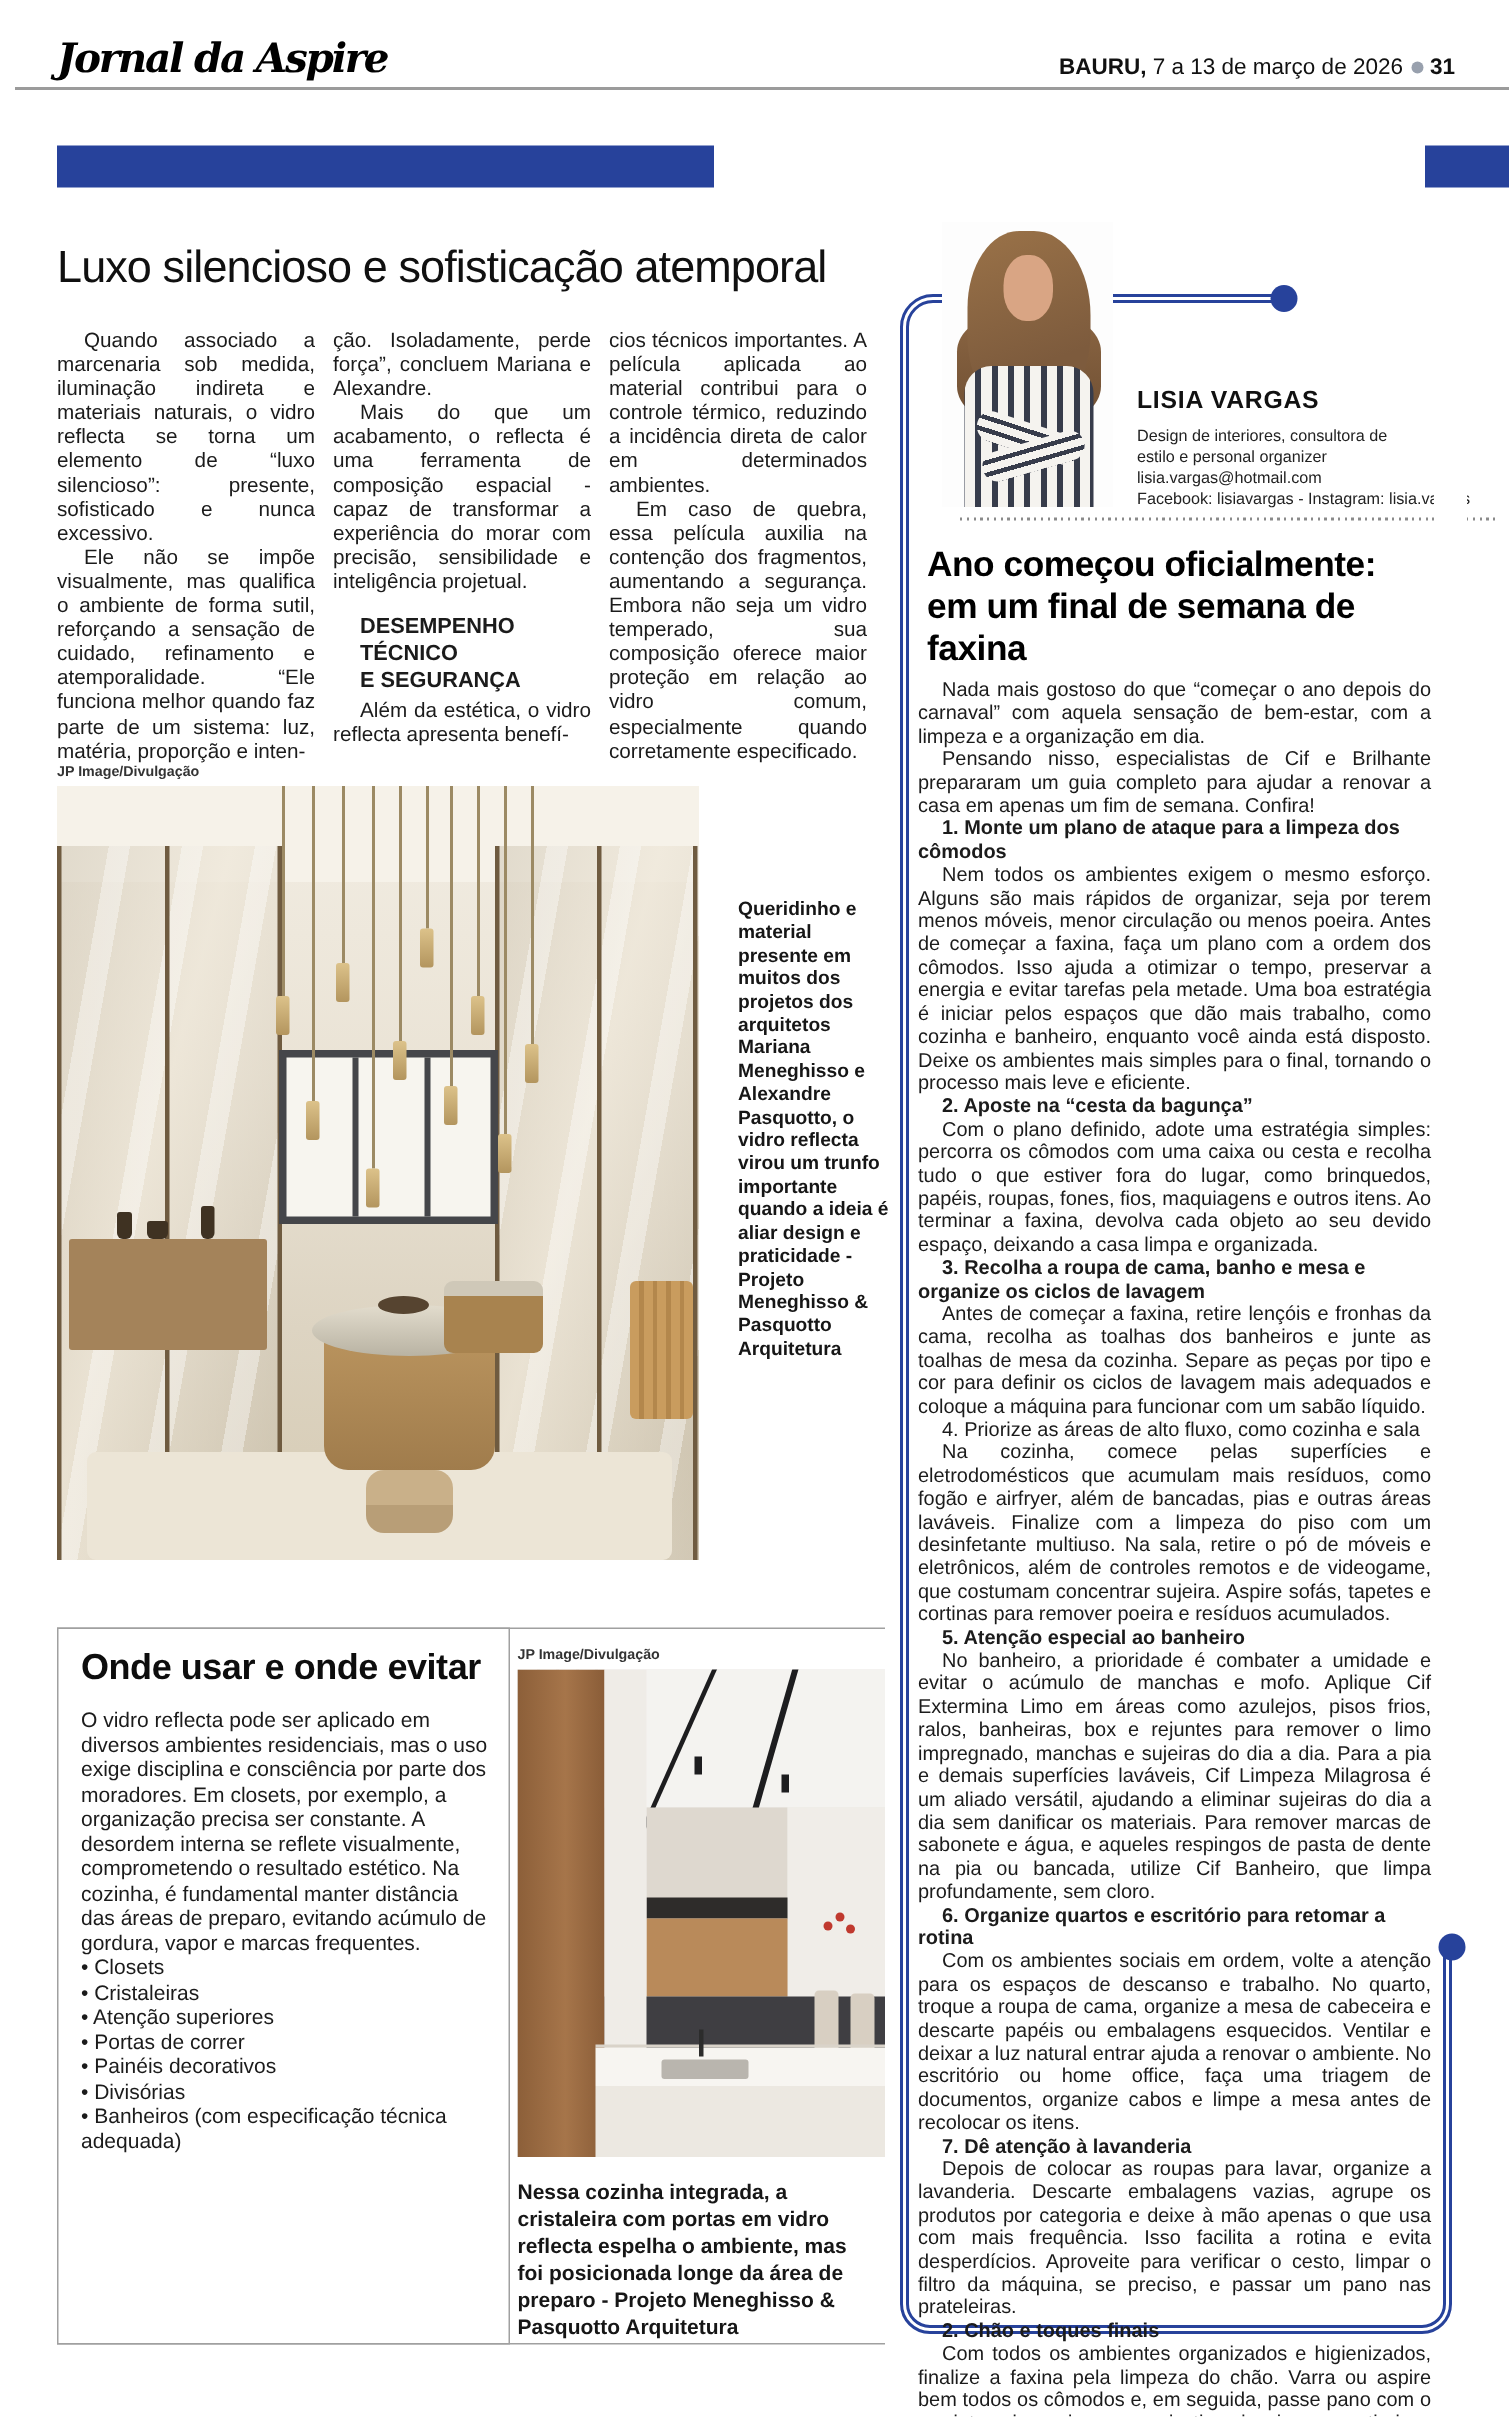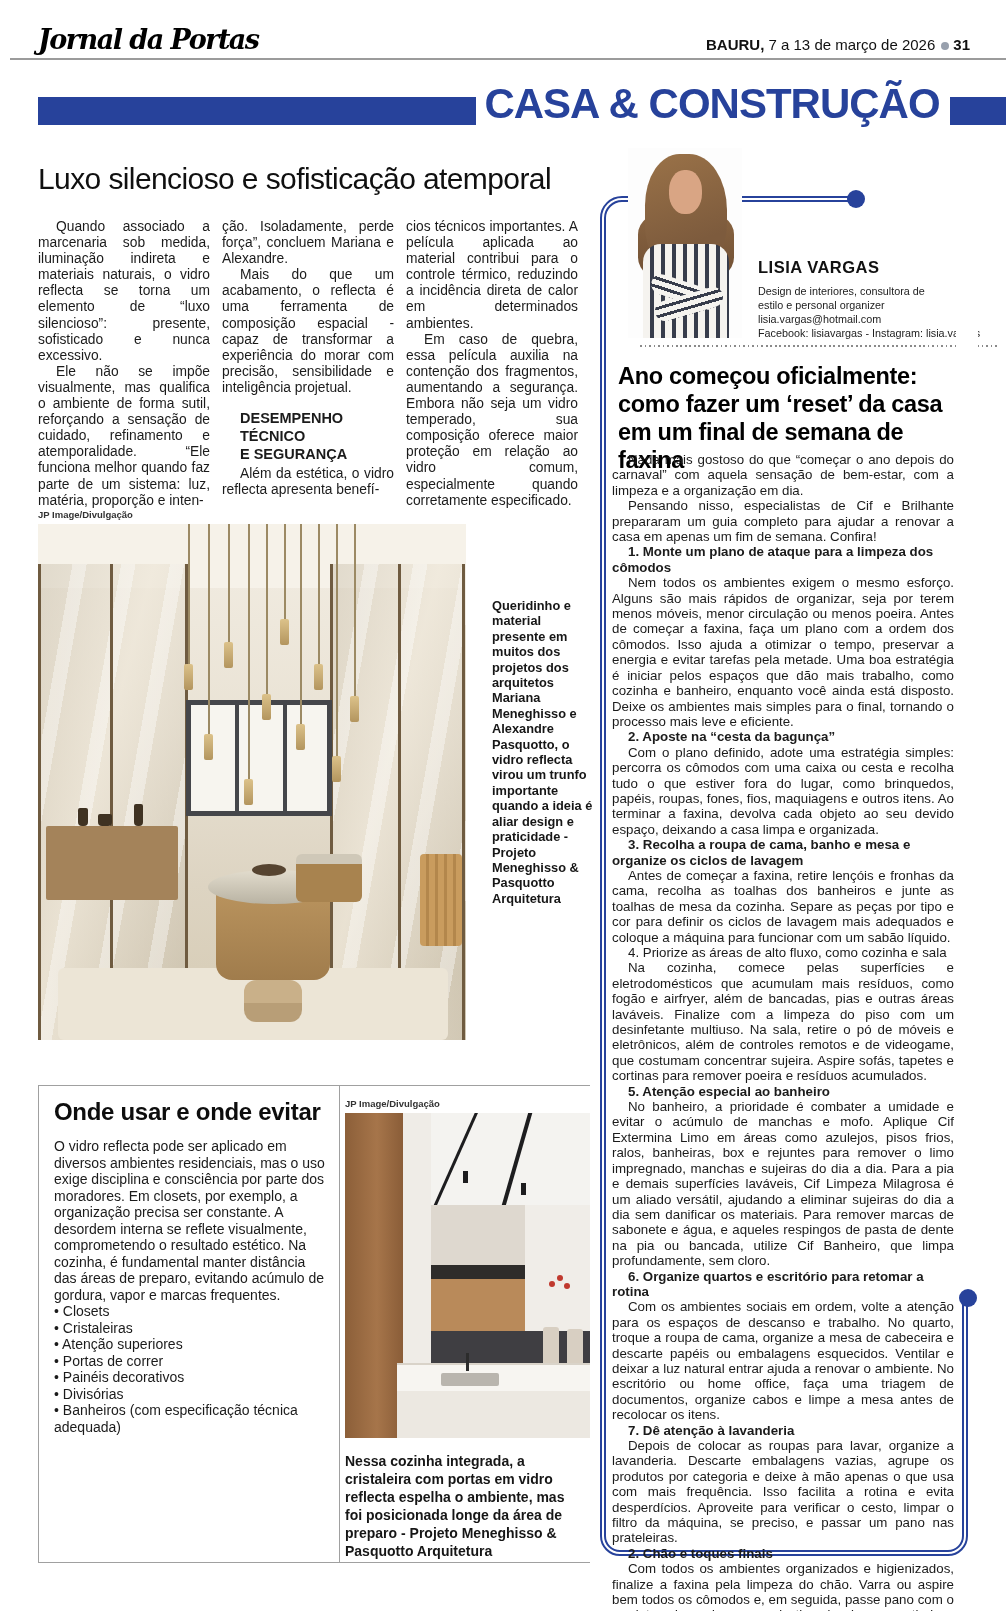--- a/index.html
+++ b/index.html
@@ -132,28 +132,27 @@
   .pt-shirt { left:15px; top:96px; width:86px; height:94px; border-radius:18px 18px 0 0;
               background:repeating-linear-gradient(90deg,#f5f3ef 0 7px,#373c4b 7px 11px); }
   .pt-arm { width:70px; height:20px; border-radius:10px;
             background:repeating-linear-gradient(0deg,#f5f3ef 0 5px,#373c4b 5px 8px); }
 </style>
 </head>
 <body>
 
 <div class="page">
 
-  <div class="abs logo">Jornal da Portas</div>
+  <div class="abs logo">Jornal da Aspire</div>
   <div class="abs dateline">
     <b>BAURU,</b><span> 7 a 13 de março de 2026</span><span class="date-dot"></span><b>31</b>
   </div>
   <div class="abs mast-rule"></div>
 
   <div class="abs bar bar-left"></div>
-  <div class="abs section-title">CASA &amp; CONSTRUÇÃO</div>
   <div class="abs bar bar-right"></div>
 
   <div class="abs headline">Luxo silencioso e sofisticação atemporal</div>
 
   <div class="abs col col-1">
     <p class="ind">Quando associado a marcenaria sob medida, iluminação indireta e materiais naturais, o vidro reflecta se torna um elemento de “luxo silencioso”: presente, sofisticado e nunca excessivo.</p>
     <p class="ind">Ele não se impõe visualmente, mas qualifica o ambiente de forma sutil, reforçando a sensação de cuidado, refinamento e atemporalidade. “Ele funciona melhor quando faz parte de um sistema: luz, matéria, proporção e inten-</p>
   </div>
   <div class="abs col col-2">
     <p>ção. Isoladamente, perde força”, concluem Mariana e Alexandre.</p>
@@ -238,21 +237,20 @@
   <div class="abs author-bio">
     <div>Design de interiores, consultora de</div>
     <div>estilo e personal organizer</div>
     <div>lisia.vargas@hotmail.com</div>
     <div>Facebook: lisiavargas  -  Instagram: lisia.vargas</div>
   </div>
   <div class="abs dotted-rule"></div>
 
   <div class="abs sb-title">
     <div>Ano começou oficialmente:</div>
-    <div>como fazer um ‘reset’ da casa</div>
     <div>em um final de semana de faxina</div>
   </div>
 
   <div class="abs sb-body">
     <p>Nada mais gostoso do que “começar o ano depois do carnaval” com aquela sensação de bem-estar, com a limpeza e a organização em dia.</p>
     <p>Pensando nisso, especialistas de Cif e Brilhante prepararam um guia completo para ajudar a renovar a casa em apenas um fim de semana. Confira!</p>
     <div class="tip-head">1. Monte um plano de ataque para a limpeza dos cômodos</div>
     <div class="tip-body">Nem todos os ambientes exigem o mesmo esforço. Alguns são mais rápidos de organizar, seja por terem menos móveis, menor circulação ou menos poeira. Antes de começar a faxina, faça um plano com a ordem dos cômodos. Isso ajuda a otimizar o tempo, preservar a energia e evitar tarefas pela metade. Uma boa estratégia é iniciar pelos espaços que dão mais trabalho, como cozinha e banheiro, enquanto você ainda está disposto. Deixe os ambientes mais simples para o final, tornando o processo mais leve e eficiente.</div>
     <div class="tip-head">2. Aposte na “cesta da bagunça”</div>
     <div class="tip-body">Com o plano definido, adote uma estratégia simples: percorra os cômodos com uma caixa ou cesta e recolha tudo o que estiver fora do lugar, como brinquedos, papéis, roupas, fones, fios, maquiagens e outros itens. Ao terminar a faxina, devolva cada objeto ao seu devido espaço, deixando a casa limpa e organizada.</div>

